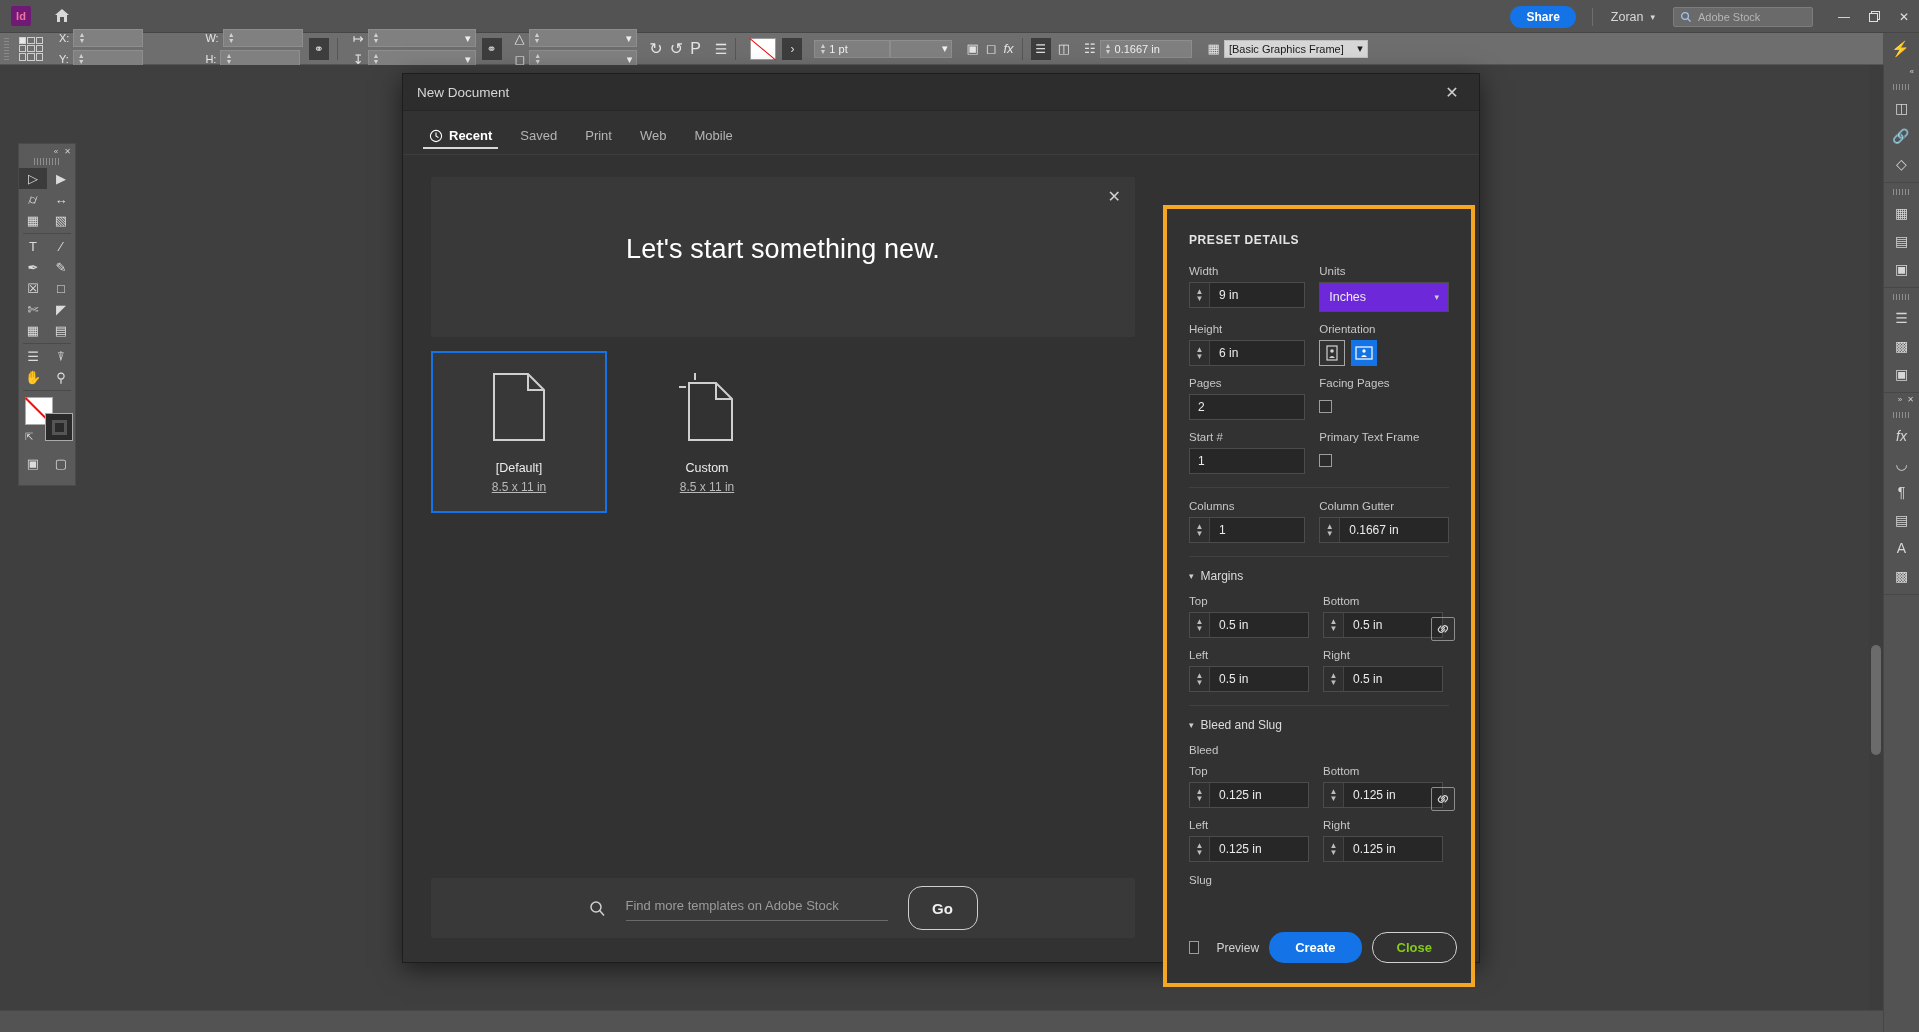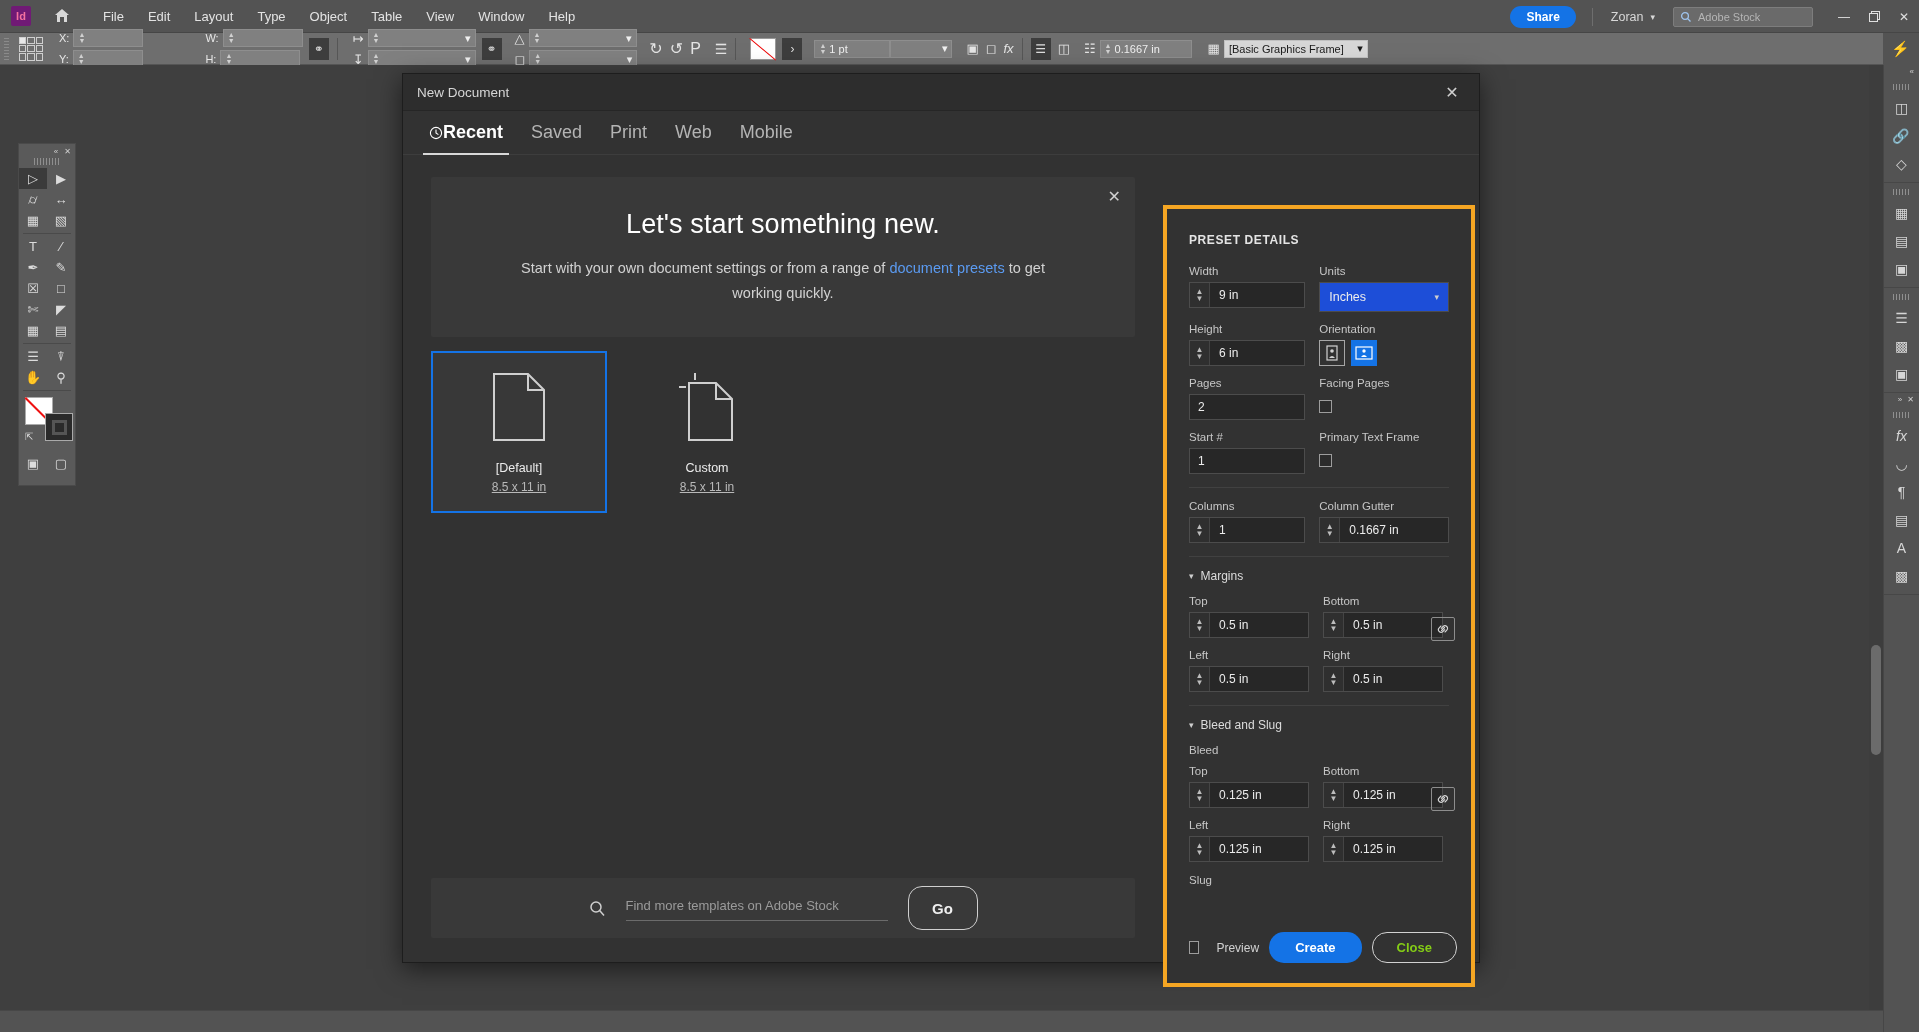--- a/index.html
+++ b/index.html
@@ -135,22 +135,22 @@
     box-shadow: 0 6px 24px rgba(0,0,0,.55);
   }
   .dlg-title {
     height: 37px; background: #2d2d2d; display:flex; align-items:center;
     padding: 0 14px; color:#d6d6d6; font-size: 13.5px; border-bottom: 1px solid #262626;
   }
   .dlg-close { margin-left:auto; color:#cfcfcf; font-size:16px; cursor:pointer;
     width: 26px; height: 26px; display:flex; align-items:center; justify-content:center;}
   .dlg-tabs { display:flex; align-items:center; height:44px; padding-left: 12px;
     border-bottom: 1px solid #3d3d3d; background:#323232;}
-  .dlg-tab { position:relative; color:#b4b4b4; font-size:18px; padding: 12px 14px 12px;
-    display:flex; align-items:center; cursor:pointer;}
+  .dlg-tab { position:relative; color:#b4b4b4; font-size:13px; padding: 12px 14px 6px;
+    display:flex; align-items:center; gap:6px; cursor:pointer;}
   .dlg-tab.active { color:#ffffff; font-weight:600; }
   .dlg-tab.active::after { content:''; position:absolute; left:8px; right:8px; bottom:0;
     height:2px; background:#d8d8d8;}
 
   .dlg-body { display:flex; height: 807px; }
   .dlg-left { width: 760px; position:relative; background:#323232; padding: 22px 28px 0; }
   .dlg-right { flex:1; position:relative;padding-left:19px; }
 
   .hero {
     background: #393939; border-radius: 2px; height: 160px; position:relative;
@@ -200,21 +200,21 @@
   .inp {
     height: 26px; background:#272727; border:1px solid #4c4c4c; display:flex;
     align-items:center; color:#ececec; font-size:12px; padding: 0 8px;
   }
   .inp.with-stepper { padding-left: 0; }
   .stp { width: 20px; height:100%; display:flex; flex-direction:column;
     align-items:center; justify-content:center; gap:1px; background:#2f2f2f;
     border-right:1px solid #444; color:#bdbdbd; font-size:8px; line-height:7px; cursor:pointer;}
   .inp .val { padding-left: 9px; }
   .sel-box {
-    height: 30px; background:#1d4ed8; border:1px solid #4c4c4c; display:flex;
+    height: 30px; background:#6d28d9; border:1px solid #4c4c4c; display:flex;
     align-items:center; justify-content:space-between; color:#ececec;
     font-size:12.5px; padding: 0 9px; cursor:pointer;gap:32px;
   }
   .orient { display:flex; gap: 6px; }
   .ob { width: 26px; height: 26px; border:1px solid #a6a6a6; display:flex;
     align-items:center; justify-content:center; cursor:pointer; background:transparent;}
   .ob.active { background:#1473e6; border-color:#1473e6;}
   .cbx { width: 13px; height: 13px; border:1px solid #9d9d9d; background:#2b2b2b;
     display:inline-block; cursor:pointer; margin-top:6px;}
   .divider { height:1px; background:#414141; margin: 13px 0 12px;}
@@ -242,31 +242,20 @@
 </head>
 <body>
 
 <div class="menubar">
   <div class="id-logo">Id</div>
   <div class="home-icon">
     <svg width="18" height="18" viewBox="0 0 18 18">
         <path d="M9 2 L16 8 L14 8 L14 15 L11 15 L11 10 L7 10 L7 15 L4 15 L4 8 L2 8 Z" fill="#d8d8d8"></path>
       </svg>
   </div>
-  <div class="menu-items">
-    <div class="menu-item">File</div>
-    <div class="menu-item">Edit</div>
-    <div class="menu-item">Layout</div>
-    <div class="menu-item">Type</div>
-    <div class="menu-item">Object</div>
-    <div class="menu-item">Table</div>
-    <div class="menu-item">View</div>
-    <div class="menu-item">Window</div>
-    <div class="menu-item">Help</div>
-  </div>
   <div class="menubar-right">
     <button class="share-btn">Share</button>
     <div style="width:1px;height:18px;background:#6e6e6e;margin-left:16px;"></div>
     <div style="display:flex;align-items:center;">
       <span class="user-name">Zoran</span>
       <span class="caret">▾</span>
     </div>
     <div class="stock-search">
       <svg width="12" height="12" viewBox="0 0 12 12">
           <circle cx="5" cy="5" r="3.4" fill="none" stroke="#9fc4ee" stroke-width="1.3"></circle>
@@ -522,21 +511,20 @@
       <span>Mobile</span>
     </div>
   </div>
 
   <div class="dlg-body">
 
     <div class="dlg-left">
       <div class="hero">
         <span class="hero-close">✕</span>
         <h1>Let's start something new.</h1>
-        <p><span>Start with your own document settings or from a range of </span><a>document presets</a><span> to get working quickly.</span></p>
       </div>
 
 
       <div class="recent-grid">
         <div class="recent-card sel">
           <div class="doc-thumb">
             <svg width="60" height="72" viewBox="0 0 60 72">
                 <path d="M5 3 H39 L55 19 V69 H5 Z" fill="none" stroke="#cfcfcf" stroke-width="2"></path>
                 <path d="M39 3 V19 H55" fill="none" stroke="#cfcfcf" stroke-width="2"></path>
               </svg>

